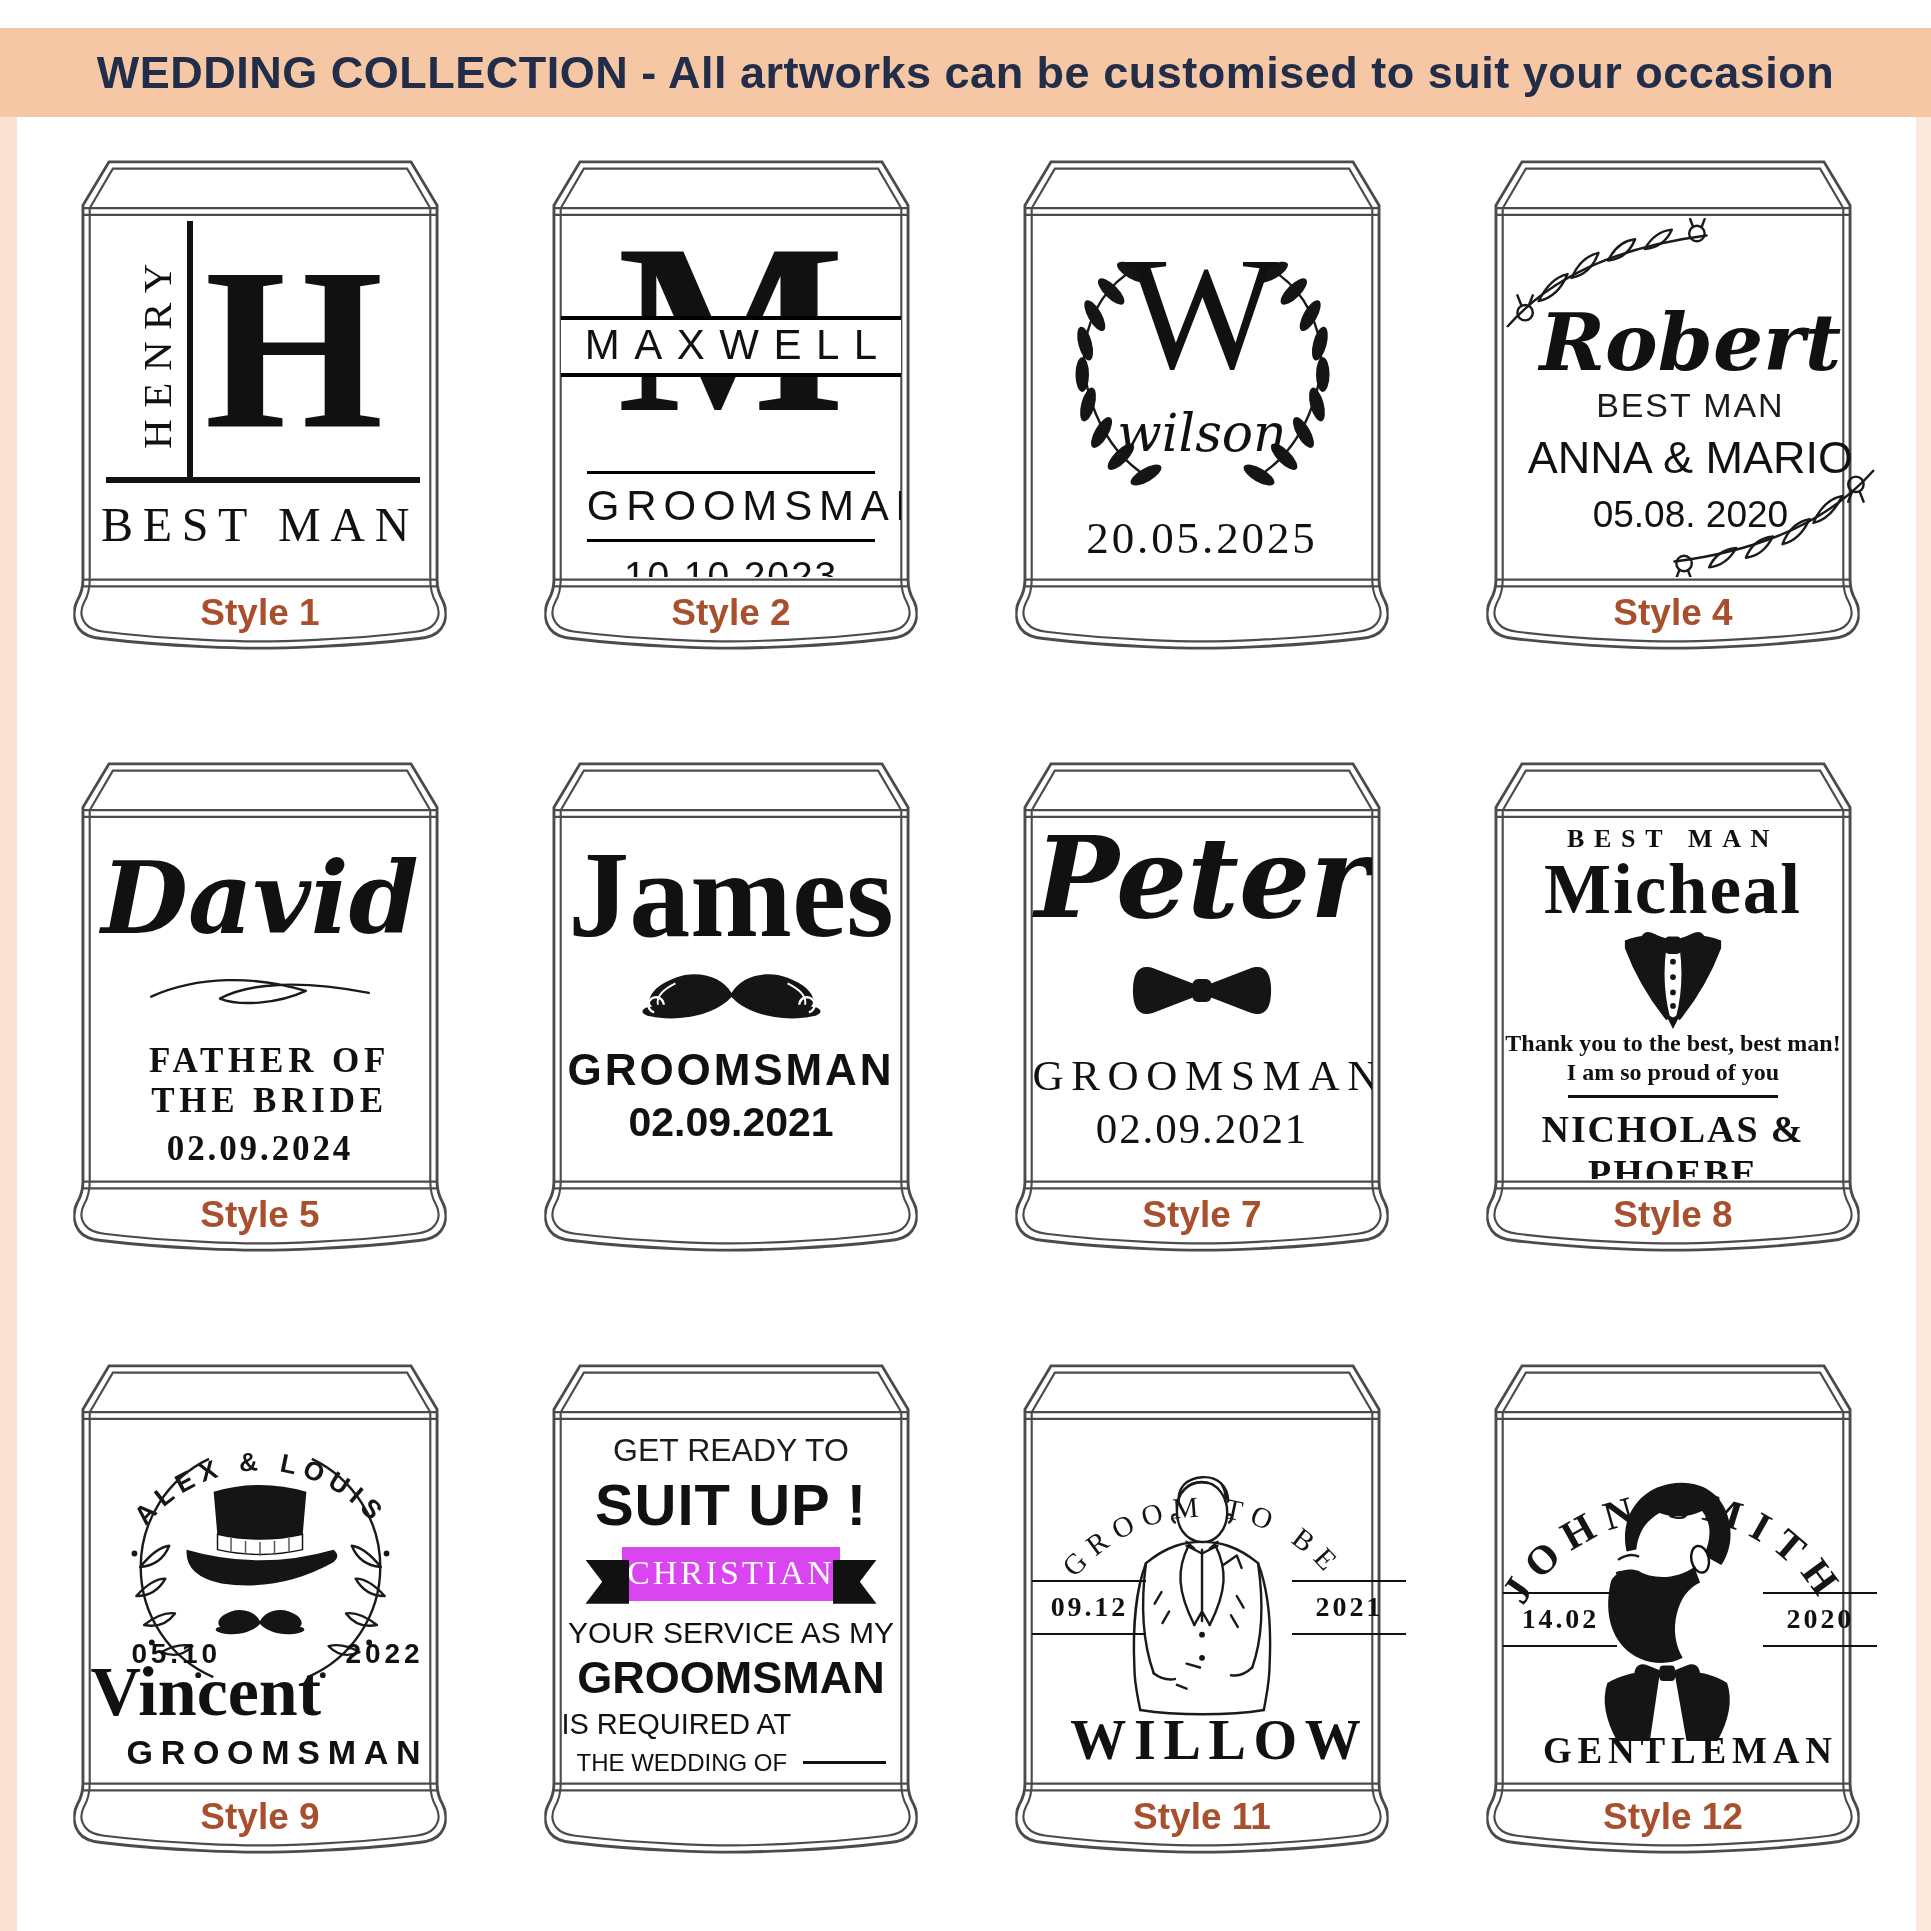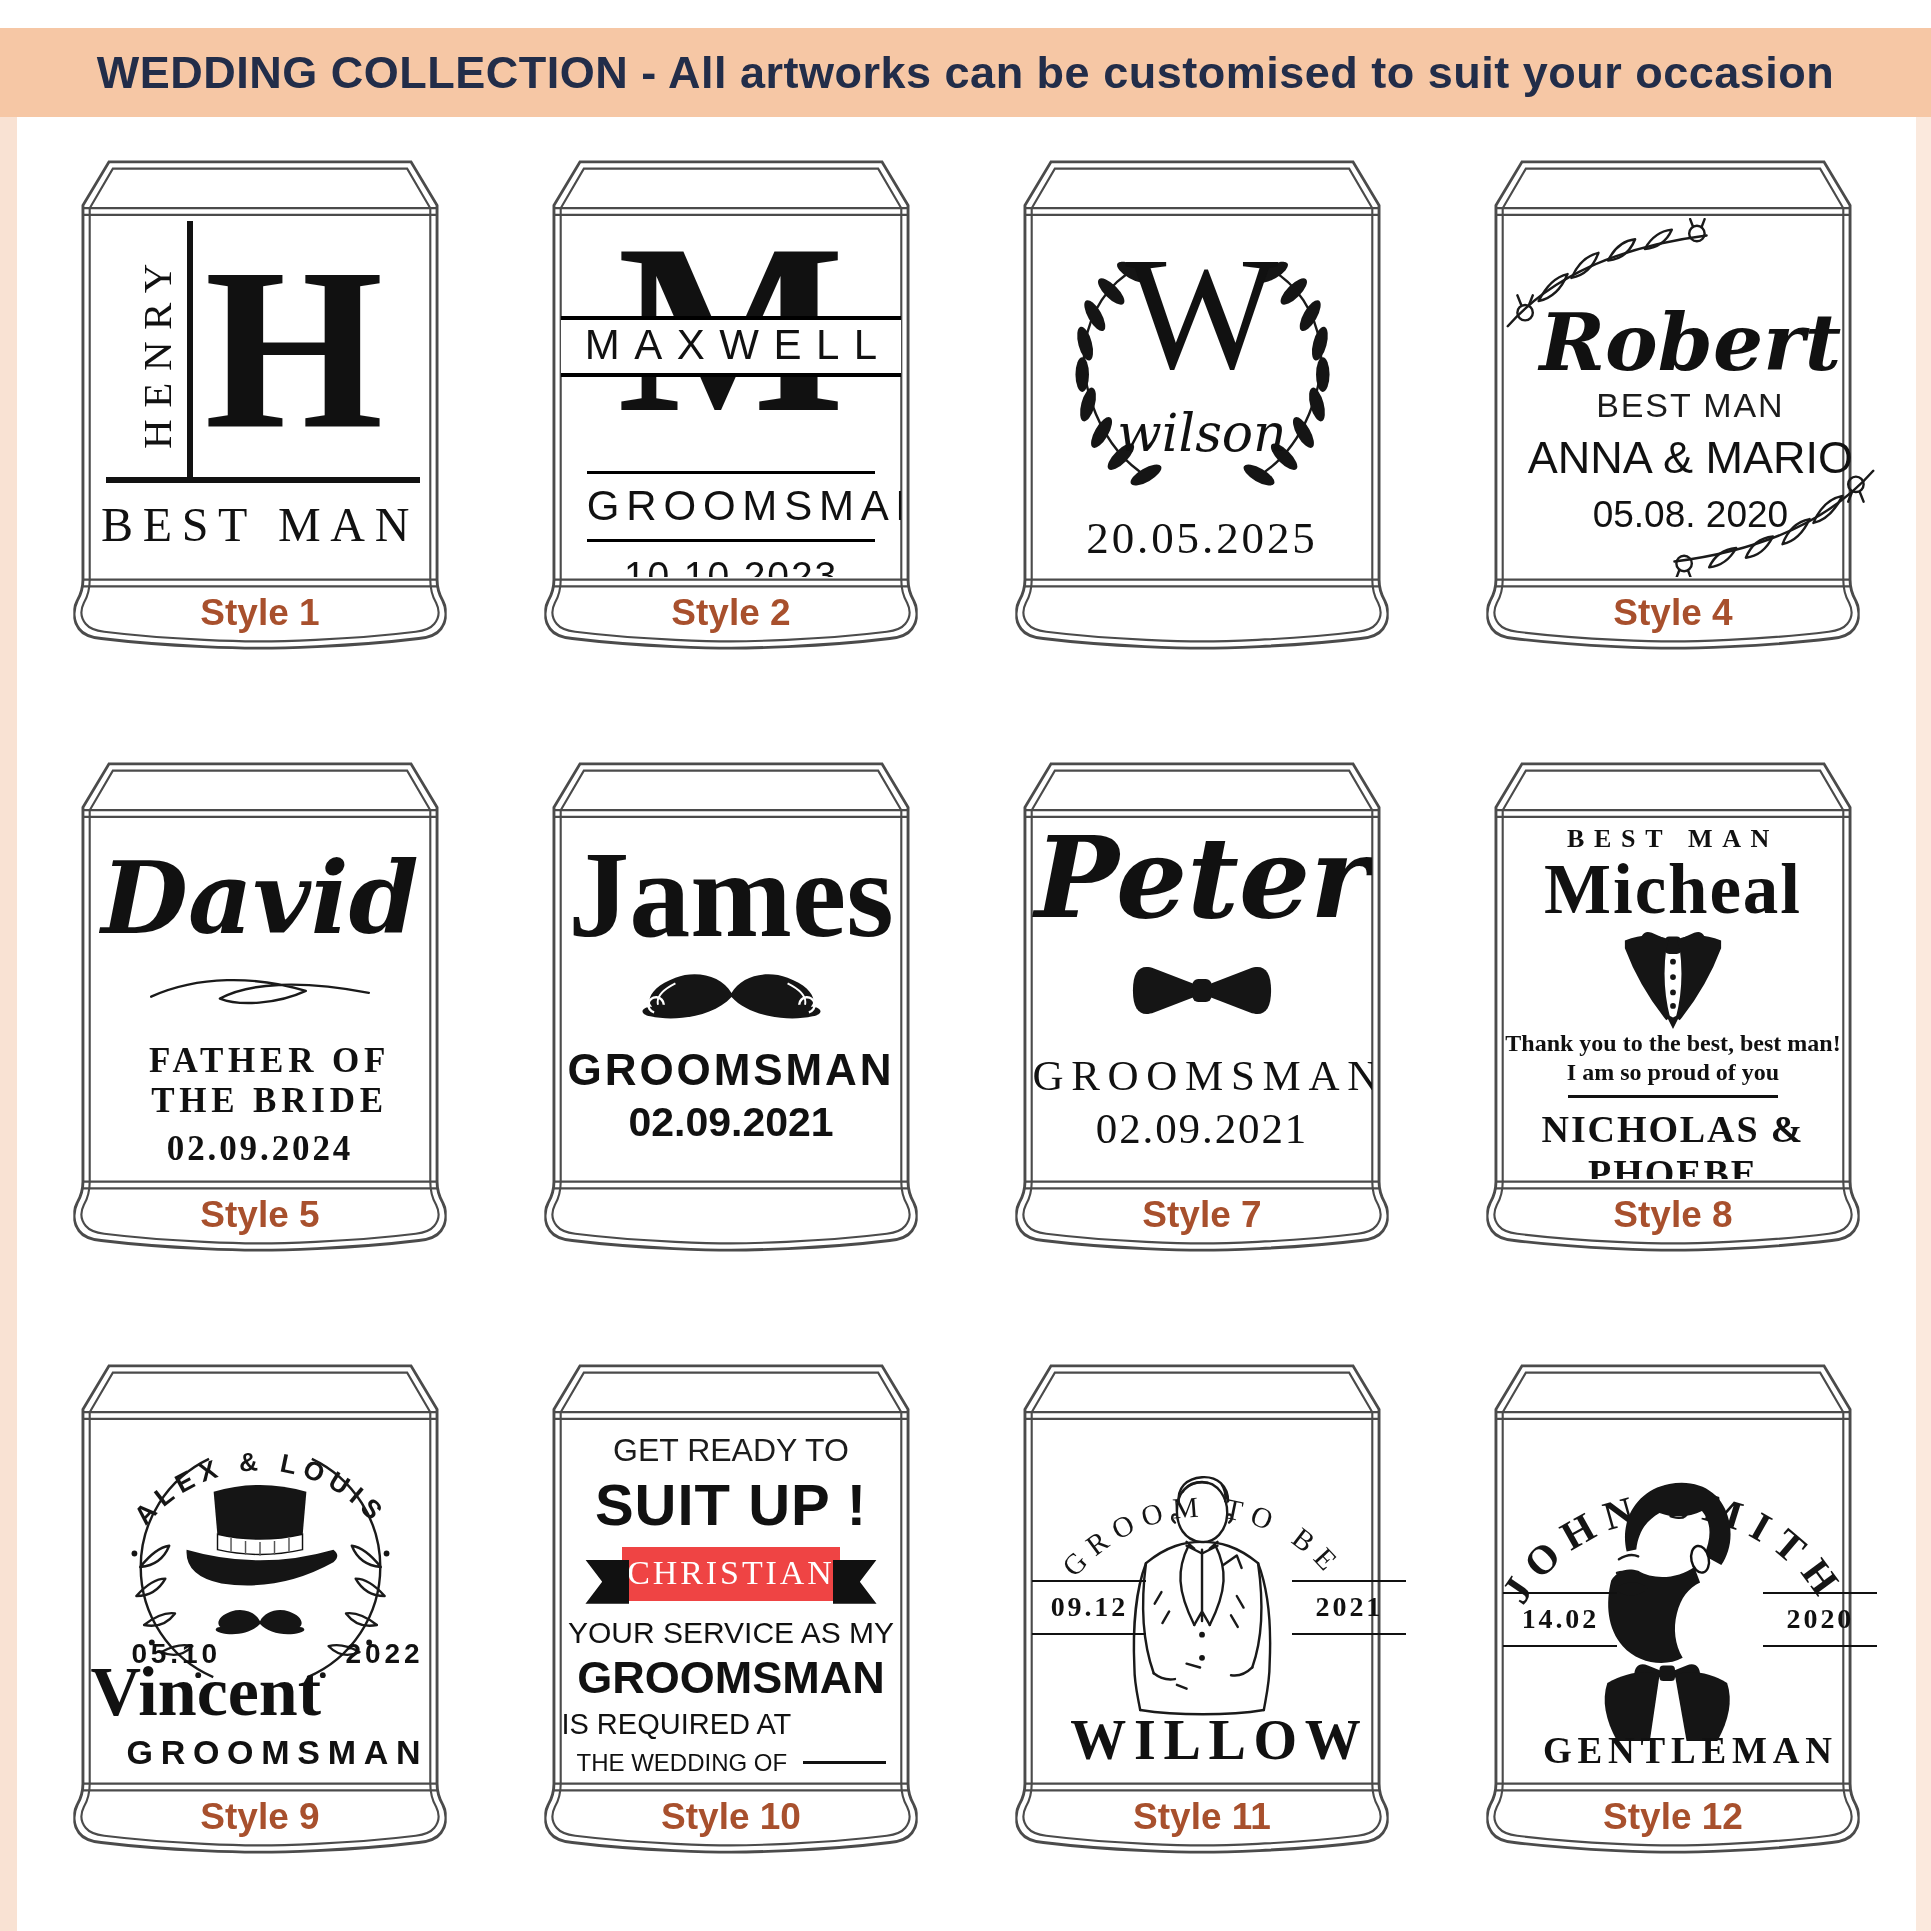--- a/index.html
+++ b/index.html
@@ -79,21 +79,21 @@
   .a9{position:relative;}
   .a9-svg{position:absolute;left:0;top:0;}
   .a9-arc{font-family:"Liberation Sans",sans-serif;font-size:27px;font-weight:bold;letter-spacing:7px;fill:#151515;}
   .a9-date{position:absolute;top:216px;font-size:28px;font-weight:bold;letter-spacing:3.9px;}
   .a9-dl{left:41px;} .a9-dr{right:41px;}
   .a9-name{position:absolute;top:230px;left:0;right:0;font-size:70px;font-weight:bold;}
   .a9-role{position:absolute;top:311px;left:0;right:0;text-align:center;font-size:34px;font-weight:bold;letter-spacing:7.7px;}
   
   .a10-l1{font-size:32px;margin-top:9.7px;text-align:center;color:#1c1c1c;}
   .a10-l2{font-size:58px;font-weight:bold;margin-top:1.9px;text-align:center;letter-spacing:1px;}
-  .a10-banner{position:relative;width:64%;margin:9.7px auto 0;background:#ef4444;color:#fff;
+  .a10-banner{position:relative;width:64%;margin:9.7px auto 0;background:#d946ef;color:#fff;
               font-size:34px;letter-spacing:2.9px;padding:6.8px 0 8.7px;text-align:center;}
   .a10-banner::before,.a10-banner::after{content:"";position:absolute;top:12.6px;width:44px;height:44px;background:#111;}
   .a10-banner::before{left:-37px;clip-path:polygon(0 0,100% 0,100% 100%,0 100%,38% 50%);}
   .a10-banner::after{right:-37px;clip-path:polygon(0 0,100% 0,62% 50%,100% 100%,0 100%);}
   .a10-l3{font-size:30px;margin-top:15.4px;text-align:center;}
   .a10-role{font-size:45px;font-weight:bold;margin-top:1.9px;text-align:center;}
   .a10-l4{font-size:29px;margin-top:3.9px;text-align:left;}
   .a10-l5{display:flex;align-items:center;justify-content:center;margin-top:7.7px;font-size:24px;}
   .a10-l5 .dash{width:83px;height:2.9px;background:#111;margin-left:15.4px;}
   
@@ -364,21 +364,20 @@
           <div class="a10-banner serif">CHRISTIAN</div>
           <div class="a10-l3 sans">YOUR SERVICE AS MY</div>
           <div class="a10-role sans">GROOMSMAN</div>
           <div class="a10-l4 sans">IS REQUIRED AT</div>
           <div class="a10-l5 sans">
             <span>THE WEDDING OF</span>
             <span class="dash"></span>
           </div>
 
         </div>
-        <div class="style-label">Style 10</div>
       </div>
 
       <div class="card">
         <svg class="can" viewBox="0 0 387 512" width="374" height="494">
             <use href="#can-shape"></use>
           </svg>
         <div class="art a11">
           <svg width="341" height="319" viewBox="0 0 353 330">
             <defs>
                 <path id="arc11" d="M20 205 A168 168 0 0 1 333 205"></path>

